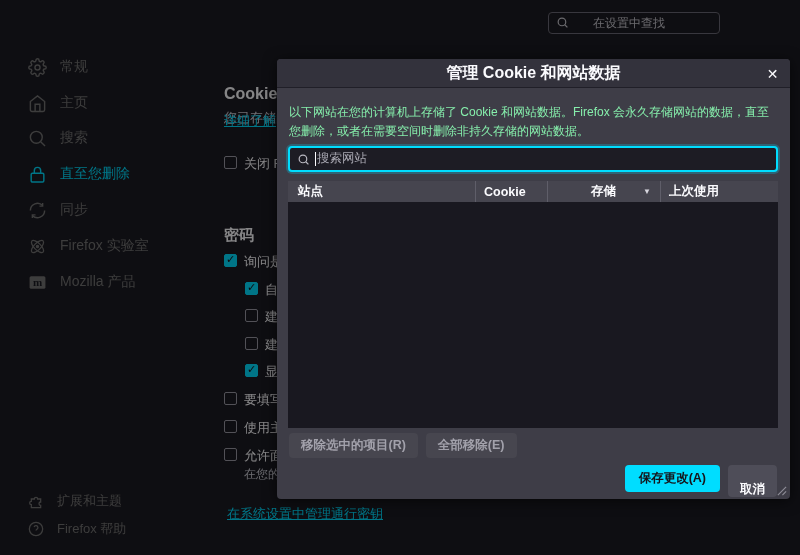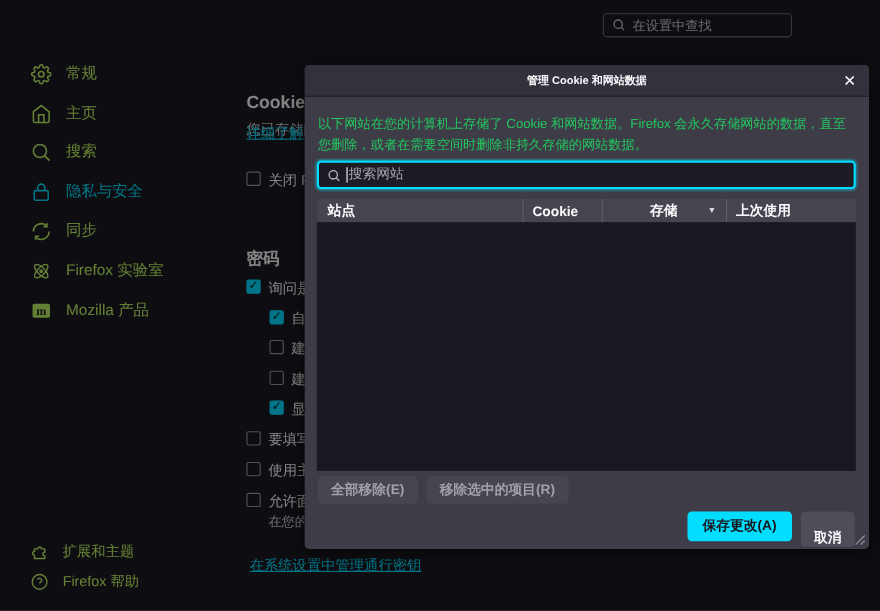--- a/index.html
+++ b/index.html
@@ -10,28 +10,28 @@
     font-family:"Liberation Sans","DejaVu Sans",sans-serif;
     color:#fbfbfe;
     -webkit-font-smoothing:antialiased;
   }
   
   .page { position:absolute; inset:0; background:#1c1b22; }
 
   .top-search { position:absolute; left:548px; top:12px; width:172px; height:22px; }
   .top-search input {
     width:100%; height:100%; background:transparent; border:1px solid #6a6975;
-    border-radius:4px; color:#fbfbfe; font-size:12px; padding:0 6px 0 26px;
+    border-radius:4px; color:#fbfbfe; font-size:12px; padding:0 6px 0 44px;
     font-family:Liberation Serif, serif; outline:none;
   }
   .top-search input::placeholder { color:#c9c8d0; }
   .top-search .mag { position:absolute; left:8px; top:4px; width:13px; height:13px; color:#c9c8d0; }
 
   .side-item { position:absolute; left:28px; height:22px; display:flex; align-items:center; gap:13px;
-    color:#bef264; font-size:14px; cursor:pointer; white-space:nowrap; }
+    color:#737373; font-size:14px; cursor:pointer; white-space:nowrap; }
   .side-item .ic { width:19px; height:19px; flex:0 0 auto; }
   .side-item.active { color:#00ddff; }
 
   .content-frag { position:absolute; white-space:nowrap; }
   .h-big { font-size:16px; font-weight:bold; }
   .h-mid { font-size:15px; font-weight:bold; }
   .txt { font-size:13px; color:#cfcfd8; }
   .lnk { font-size:13px; color:#00ddff; text-decoration:underline; cursor:pointer; }
 
   .cbrow { position:absolute; display:flex; align-items:flex-start; gap:7px; font-size:13px; }
@@ -44,24 +44,24 @@
   .overlay { position:absolute; inset:0; background:rgba(0,0,0,0.47); }
 
   
   .dialog {
     position:absolute; left:277px; top:59px; width:513px; height:440px;
     background:#3e3d47; border-radius:4px; box-shadow:0 2px 14px rgba(0,0,0,0.6);
     overflow:hidden;
   }
   .dlg-titlebar { position:absolute; left:0; top:0; right:0; height:29px; background:#33323c;
     border-bottom:1px solid #201f28; display:flex; align-items:center; justify-content:center; }
-  .dlg-title { font-size:10px; font-weight:bold; }
+  .dlg-title { font-size:16px; font-weight:bold; }
   .dlg-close { position:absolute; right:7px; top:4px; width:21px; height:21px; display:flex;
     align-items:center; justify-content:center; font-size:14px; color:#fbfbfe; cursor:pointer; border-radius:3px; }
-  .dlg-desc { position:absolute; left:12px; top:44px; width:490px; font-size:12px; line-height:1.62; color:#22c55e; }
+  .dlg-desc { position:absolute; left:12px; top:44px; width:490px; font-size:12px; line-height:1.62; color:#86efac; }
 
   .dlg-search { position:absolute; left:11px; top:87px; width:490px; height:26px;
     background:#1d1c24; border:2px solid #00ddff; border-radius:4px;
     box-shadow:0 0 0 2px rgba(0,221,255,0.25); display:flex; align-items:center;font-family:Liberation Mono, monospace; }
   .dlg-search .mag { width:13px; height:13px; margin:0 5px 0 7px; color:#b9b8c1; flex:0 0 auto; }
   .dlg-search .caret { width:1px; height:14px; background:#fbfbfe; flex:0 0 auto; }
   .dlg-search input { flex:1; background:transparent; border:none; outline:none; color:#fbfbfe;
     font-size:12.5px; font-family:inherit; padding:0 4px 0 1px; }
   .dlg-search input::placeholder { color:#a8a7b1; }
 
@@ -130,21 +130,21 @@
     </span>
     <span>搜索</span>
   </div>
   <div class="side-item active" style="top:163px">
     <span class="ic">
       <svg viewBox="0 0 24 24" fill="none" stroke="currentColor" stroke-width="1.8">
           <rect x="4" y="10.5" width="16" height="11" rx="1.5"></rect>
           <path d="M8 10.5V7a4 4 0 0 1 8 0v3.5"></path>
         </svg>
     </span>
-    <span>隐私与安全</span>
+    <span>直至您删除</span>
   </div>
   <div class="side-item" style="top:199px">
     <span class="ic">
       <svg viewBox="0 0 24 24" fill="none" stroke="currentColor" stroke-width="1.8">
           <path d="M21 12a9 9 0 0 1-15.5 6.2"></path>
           <path d="M3 12a9 9 0 0 1 15.5-6.2"></path>
           <polyline points="18.5 2.5 18.5 6.5 14.5 6.5"></polyline>
           <polyline points="5.5 21.5 5.5 17.5 9.5 17.5"></polyline>
         </svg>
     </span>
@@ -271,22 +271,22 @@
         <span class="sort-arrow">▼</span>
       </div>
       <div class="tbl-col c3">
         <span>上次使用</span>
       </div>
     </div>
     <div class="tbl-body"></div>
   </div>
 
   <div class="dlg-remove-row">
+    <button class="btn disabled">移除选中的项目(R)</button>
     <button class="btn disabled">全部移除(E)</button>
-    <button class="btn disabled">移除选中的项目(R)</button>
   </div>
 
   <div class="dlg-save-row">
     <button class="btn primary">保存更改(A)</button>
     <button class="btn normal">取消</button>
   </div>
 
   <span class="grip">
     <svg viewBox="0 0 12 12" stroke="currentColor" stroke-width="1.3">
         <line x1="11" y1="2" x2="2" y2="11"></line>

